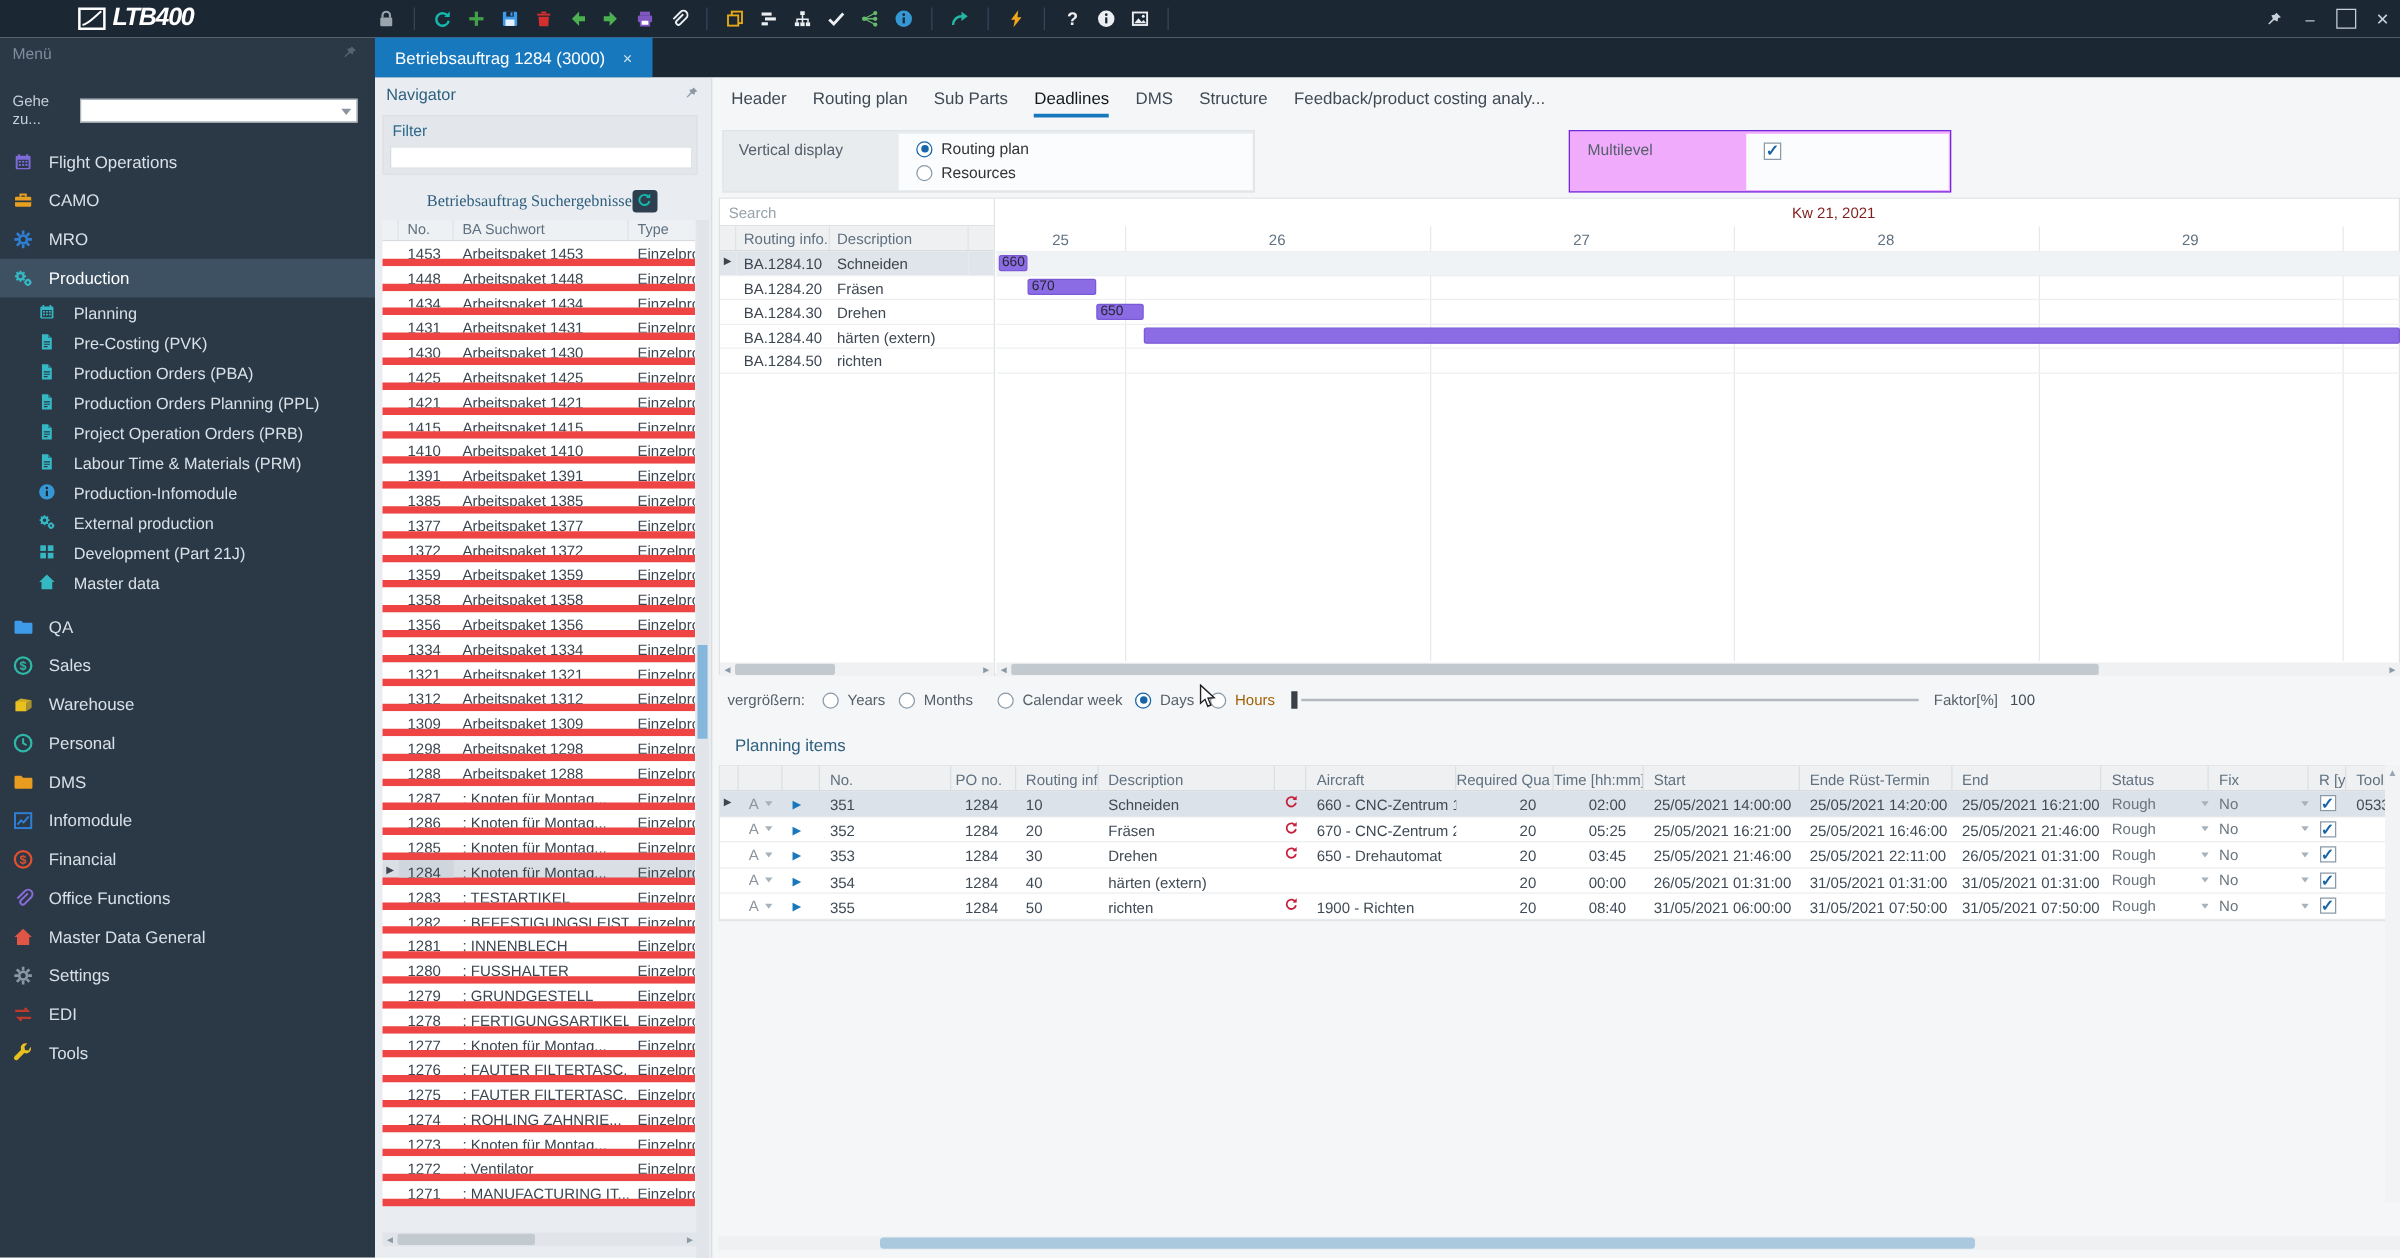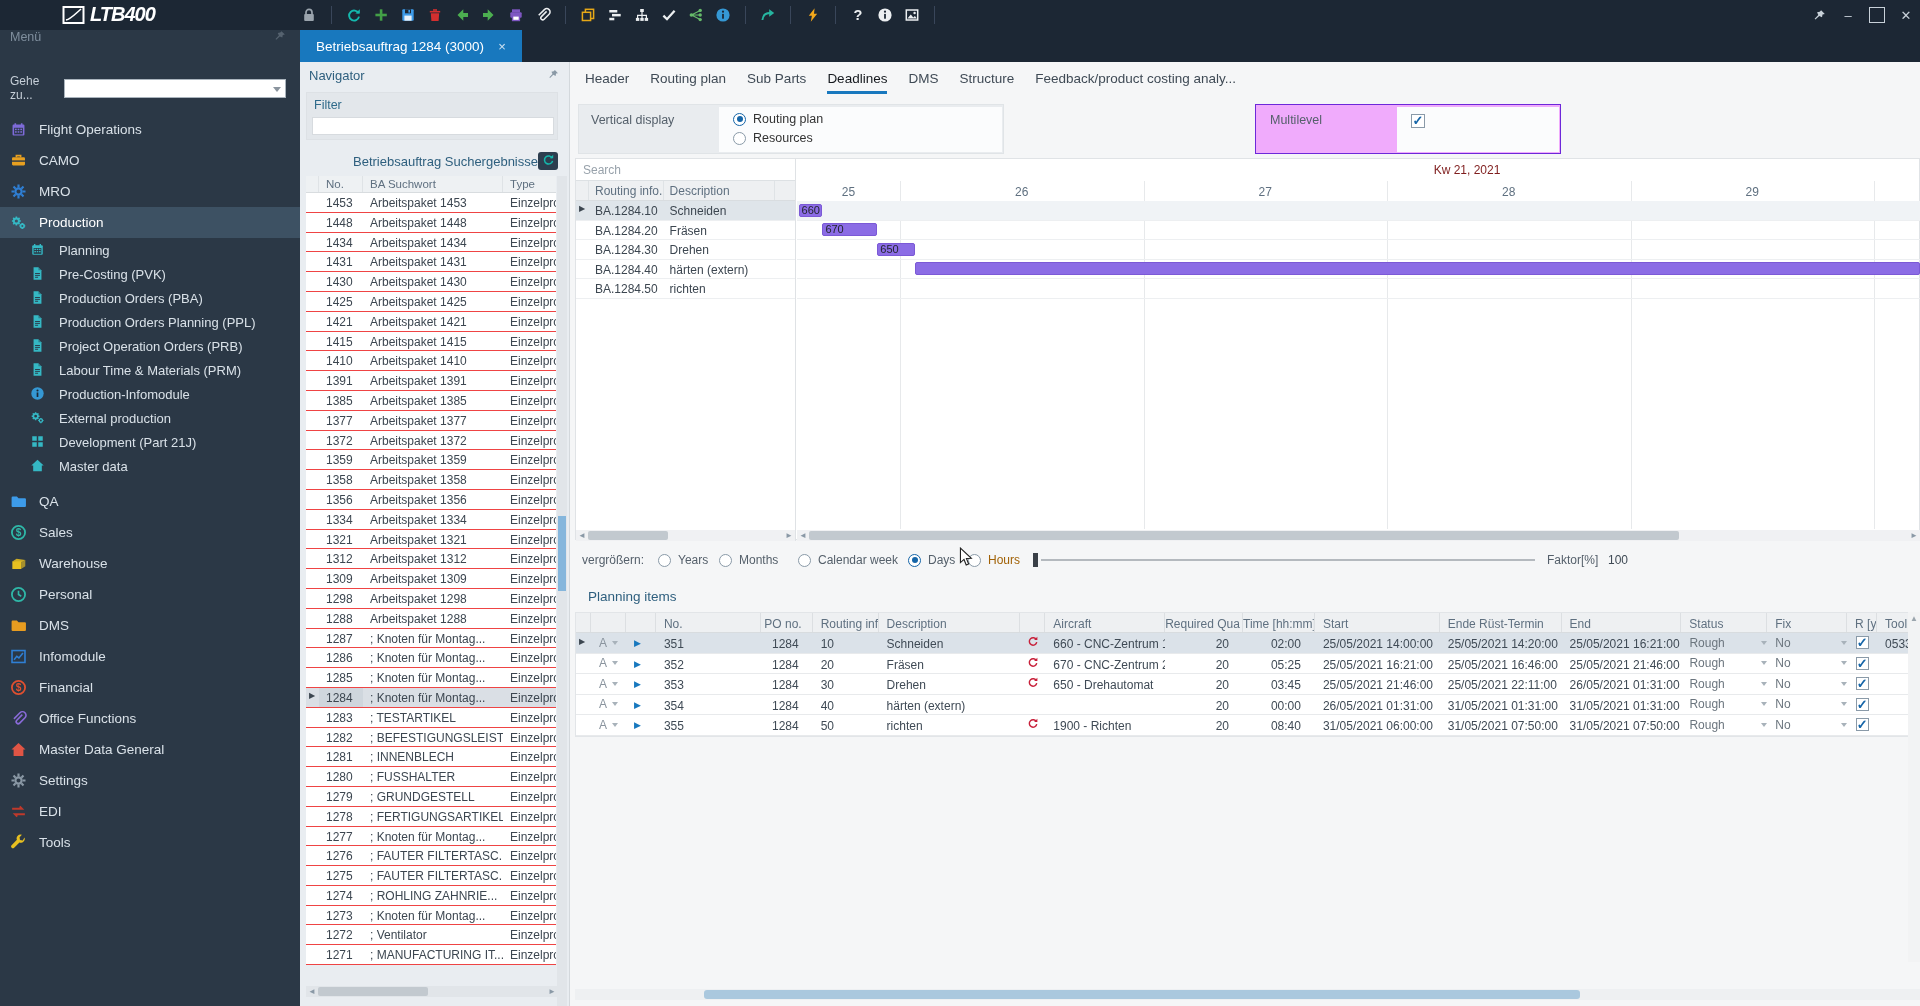--- a/index.html
+++ b/index.html
@@ -11,21 +11,21 @@
   #logo .logotext { font-size:20px; font-weight:bold; font-style:italic; letter-spacing:-1px; }
   #tbicons { position:absolute; left:300px; top:0; height:30px; display:flex; align-items:center; gap:9px; }
   .tbico { width:18px; height:18px; display:inline-flex; align-items:center; justify-content:center; cursor:pointer; }
   .tbdiv { width:1px; height:18px; background:#39465a; margin:0 4px; }
   #wincontrols { position:absolute; right:6px; top:0; height:30px; display:flex; align-items:center; gap:13px; color:#c8d1d9; }
   #wincontrols span { width:16px; height:16px; display:inline-flex; align-items:center; justify-content:center; font-size:13px; cursor:pointer; }
   .maxbox { width:9px; height:9px; border:1.5px solid #c8d1d9; display:inline-block; }
 
   
   #sidebar { position:absolute; left:0; top:30px; width:300px; height:976px; background:#2b3846; }
-  #menu-head { height:26px; display:flex; align-items:flex-start; justify-content:space-between; padding:0 14px 0 10px; color:#7f8e9d; font-size:12.5px; }
+  #menu-head { height:26px; display:flex; align-items:center; justify-content:space-between; padding:0 14px 0 10px; color:#7f8e9d; font-size:12.5px; }
   #goto-row { position:absolute; left:10px; top:48px; width:276px; height:20px; display:flex; align-items:center; }
   #goto-row .lbl { color:#c6cfd8; width:54px; }
   #goto-combo { flex:1; height:19px; background:#fff; border:1px solid #aab4bd; position:relative; cursor:pointer; }
   #goto-combo .caret { position:absolute; right:4px; top:7px; width:0; height:0; border-left:4px solid transparent; border-right:4px solid transparent; border-top:5px solid #8a949e; }
   #menu-list { position:absolute; left:0; top:84px; width:300px; }
   .mi { height:31px; display:flex; align-items:center; padding-left:10px; color:#d9e1e8; font-size:13.5px; cursor:pointer; }
   .mi.sub { height:24px; padding-left:30px; font-size:13px; }
   .mi.gap { margin-top:8px; }
   .mi .ico { width:17px; height:17px; margin-right:12px; flex:0 0 17px; display:inline-flex; }
   .mi.active { background:#3d5163; color:#fff; }
@@ -34,27 +34,27 @@
   #tabstrip { position:absolute; left:300px; top:30px; width:1620px; height:32px; background:#1c2734; }
   #doctab { position:absolute; left:0; top:0; height:32px; background:#1878be; color:#fff; display:flex; align-items:center; padding:0 16px; font-size:13.5px; cursor:pointer; }
   #doctab .close { margin-left:14px; font-size:13px; color:#cfe3f2; cursor:pointer; }
 
   
   #navigator { position:absolute; left:300px; top:62px; width:270px; height:944px; background:#e9edf1; border-right:1px solid #d3d8dc; }
   #nav-head { height:26px; display:flex; align-items:center; justify-content:space-between; padding:0 10px 0 9px; color:#2e5f7e; font-size:13px; }
   #filterbox { position:absolute; left:6px; top:30px; width:252px; height:48px; background:#e3e7eb; border:1px solid #dde1e5; }
   #filterbox .lbl { color:#2e6a8a; font-size:12.5px; padding:5px 0 0 7px; }
   #filter-input { position:absolute; left:5px; top:24px; width:242px; height:18px; background:#fff; border:1px solid #d7dbdf; }
-  #results-title-row { position:absolute; left:6px; top:88px; width:252px; height:22px; display:flex; align-items:center; justify-content:flex-end; }
+  #results-title-row { position:absolute; left:6px; top:88px; width:252px; height:22px; display:flex; align-items:center; justify-content:center;font-family:Liberation Serif, serif; }
   #results-title-row .t { color:#2e5f7e; font-size:13px; padding-left:3px; }
   #results-refresh { width:20px; height:18px; background:#2d3e4f; border-radius:3px; display:flex; align-items:center; justify-content:center; cursor:pointer; }
   #nav-table { position:absolute; left:6px; top:114px; width:250px; }
   #nav-header { display:flex; height:17px; background:#eef1f3; border-bottom:1px solid #d8dcdf; color:#5f7080; font-size:11.5px; }
   #nav-header div { padding:2px 0 0 7px; border-right:1px solid #dfe3e6; overflow:hidden; white-space:nowrap; }
-  .nav-row { display:flex; height:19.8px; background:#fff; border-bottom:1px solid #ef4444; color:#3c4650; cursor:pointer; }
+  .nav-row { display:flex; height:19.8px; background:#fff; border-bottom:6px solid #ef4444; color:#3c4650; cursor:pointer; }
   .nav-row div { padding:3px 0 0 7px; overflow:hidden; white-space:nowrap; }
   .nav-row .c0 { padding-left:3px; font-size:8px; color:#3c4650; }
   .nav-row.sel { background:#dadfe5; }
   .nav-row.sel .cno { background:#cfd6dd; }
   #nav-vscroll { position:absolute; right:2px; top:114px; width:10px; height:866px; background:#e1e5e9; }
   #nav-vthumb { position:absolute; left:1px; top:340px; width:8px; height:75px; background:#85b6dc; }
   #nav-hscroll { position:absolute; left:6px; top:924px; width:252px; height:11px; background:#e1e5e9; display:flex; align-items:center; }
   .sbarrow { font-size:8px; color:#8a99a6; width:12px; text-align:center; cursor:pointer; }
   .sbthumb { height:9px; background:#c2c9cf; border-radius:2px; cursor:pointer; }
 

